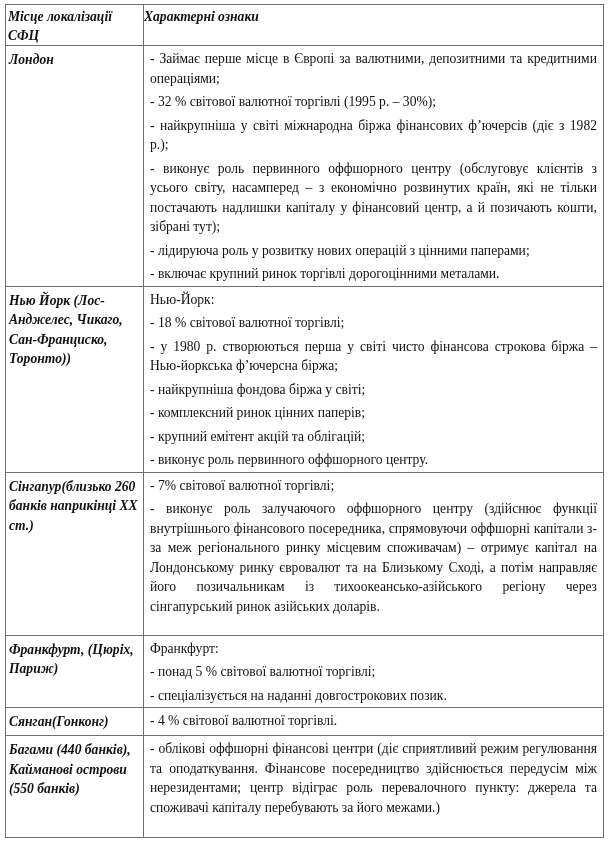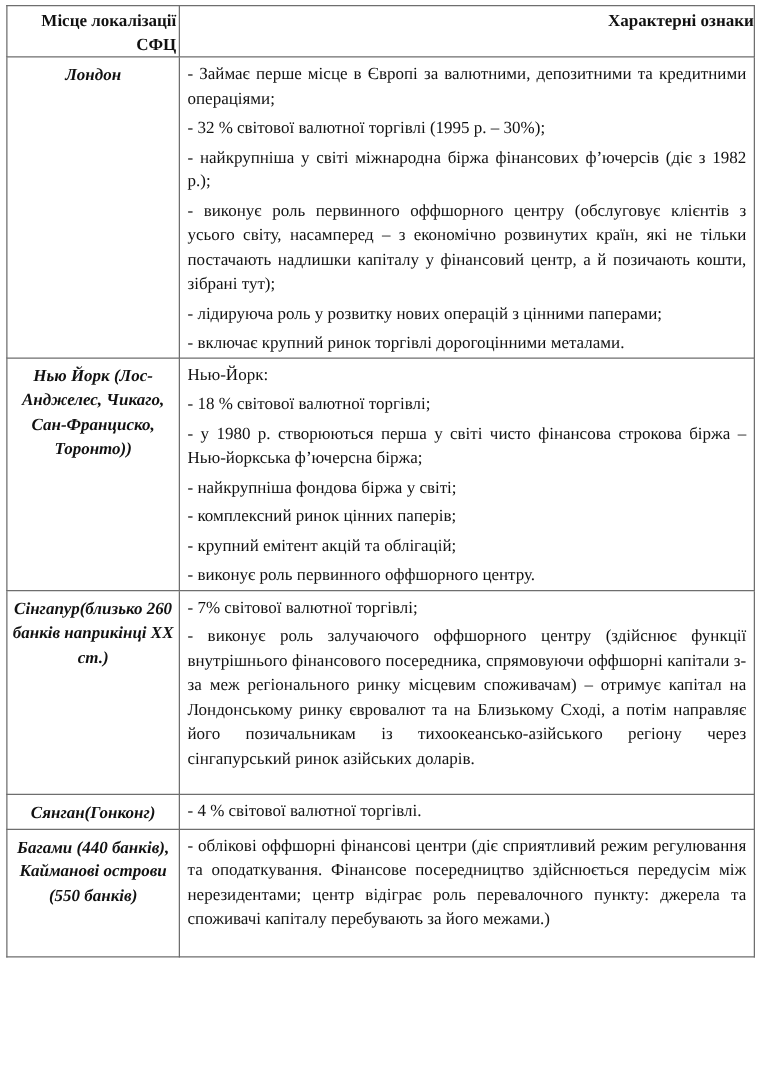--- a/index.html
+++ b/index.html
@@ -15,29 +15,30 @@
     }
     table.main td, table.main th {
       border: 1px solid #6e6e6e;
       vertical-align: top;
       padding: 0;
     }
     col.c1 { width: 138px; }
     col.c2 { width: 460px; }
     th {
       font-weight: bold;
-      text-align: right;
+      text-align: left;
       line-height: 19px;
       padding-top: 2px !important;
+      font-style: italic;
     }
     th.h1 { padding: 2px 2px 0 2px !important; }
     th.h2 { vertical-align: top; }
     td.loc {
       font-weight: bold; font-style: italic;
-      text-align: center;
+      text-align: left;
       line-height: 19.5px;
       padding: 4px 3px 0 3px !important;
     }
     td.desc { padding: 3px 6px 2px 6px !important; }
     .p { text-align: justify; line-height: 19.5px; margin: 0 0 4px 0; }
     .p.last { margin-bottom: 0; }
     .it { }
   </style>
 </head>
 <body>
@@ -77,20 +78,28 @@
           <div class="p last"> - виконує роль первинного оффшорного центру.</div>
         </td>
   </tr>
       <tr style="height: 163px;">
     <td class="loc">Сінгапур(близько 260 банків наприкінці ХХ ст.)</td>
     <td class="desc">
           <div class="p"> - 7% світової валютної торгівлі;</div>
           <div class="p last"><span> - виконує роль </span><span class="it">залучаючого оффшорного центру</span><span> (здійснює функції внутрішнього фінансового посередника, спрямовуючи оффшорні капітали з-за меж регіонального ринку місцевим споживачам) – отримує капітал на Лондонському ринку євровалют та на Близькому Сході, а потім направляє його позичальникам із тихоокеансько-азійського регіону через сінгапурський ринок азійських доларів.</span></div>
         </td>
   </tr>
+      <tr style="height: 71px;">
+    <td class="loc">Франкфурт, (Цюріх, Париж)</td>
+    <td class="desc">
+          <div class="p">Франкфурт:</div>
+          <div class="p"> - понад 5 % світової валютної торгівлі;</div>
+          <div class="p last">- спеціалізується на наданні довгострокових позик.</div>
+        </td>
+  </tr>
       <tr style="height: 28px;">
     <td class="loc">Сянган(Гонконг)</td>
     <td class="desc">
           <div class="p last">- 4 % світової валютної торгівлі.</div>
         </td>
   </tr>
       <tr style="height: 102px;">
     <td class="loc">Багами (440 банків), Кайманові острови (550 банків)</td>
     <td class="desc">
           <div class="p last"><span>- </span><span class="it">облікові оффшорні фінансові центри</span><span> (діє сприятливий режим регулювання та оподаткування. Фінансове посередництво здійснюється передусім між нерезидентами; центр відіграє роль перевалочного  пункту: джерела та споживачі капіталу перебувають за його межами.)</span></div>

